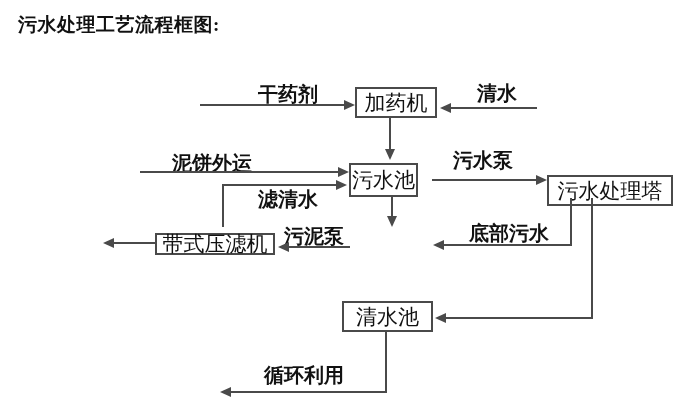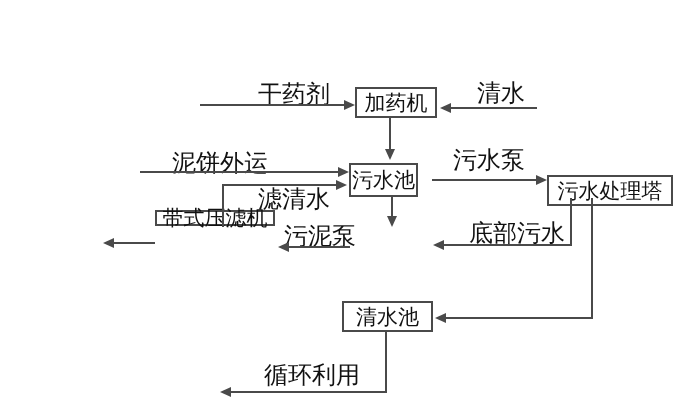--- a/index.html
+++ b/index.html
@@ -15,45 +15,46 @@
   }
   .title{
     position:absolute;left:18px;top:12px;margin:0;
     font-size:19px;font-weight:bold;letter-spacing:.5px;white-space:nowrap;
   }
   .box{
     position:absolute;box-sizing:border-box;border:2px solid var(--line);
     background:var(--bg);display:flex;align-items:center;justify-content:center;
     font-size:21px;white-space:nowrap;
   }
-  .lbl{position:absolute;font-size:24px;line-height:20px;white-space:nowrap;}
+  .lbl{position:absolute;font-size:20px;line-height:20px;white-space:nowrap;font-weight:bold;}
   .hline,.vline{position:absolute;background:var(--line);}
   .hline{height:2px;}
   .vline{width:2px;}
   .ah{position:absolute;width:0;height:0;}
   .ah-r{border-top:5px solid transparent;border-bottom:5px solid transparent;border-left:11px solid var(--line);}
   .ah-l{border-top:5px solid transparent;border-bottom:5px solid transparent;border-right:11px solid var(--line);}
   .ah-d{border-left:5px solid transparent;border-right:5px solid transparent;border-top:11px solid var(--line);}
 </style>
 </head>
 <body>
 
 <div class="canvas">
 
+  <h1 class="title">污水处理工艺流程框图:</h1>
 
   <div class="box" style="left:355px;top:87px;width:82px;height:31px">
     <span>加药机</span>
   </div>
   <div class="box" style="left:349px;top:163px;width:69px;height:34px">
     <span>污水池</span>
   </div>
   <div class="box" style="left:547px;top:175px;width:126px;height:31px">
     <span>污水处理塔</span>
   </div>
-  <div class="box" style="left:155px;top:210px;width:120px;height:16px">
+  <div class="box" style="left:155px;top:233px;width:120px;height:22px">
     <span>带式压滤机</span>
   </div>
   <div class="box" style="left:342px;top:301px;width:91px;height:31px">
     <span>清水池</span>
   </div>
 
   <div class="lbl" style="left:258px;top:84px">干药剂</div>
   <div class="lbl" style="left:477px;top:83px">清水</div>
   <div class="lbl" style="left:172px;top:153px">泥饼外运</div>
   <div class="lbl" style="left:258px;top:189px">滤清水</div>

